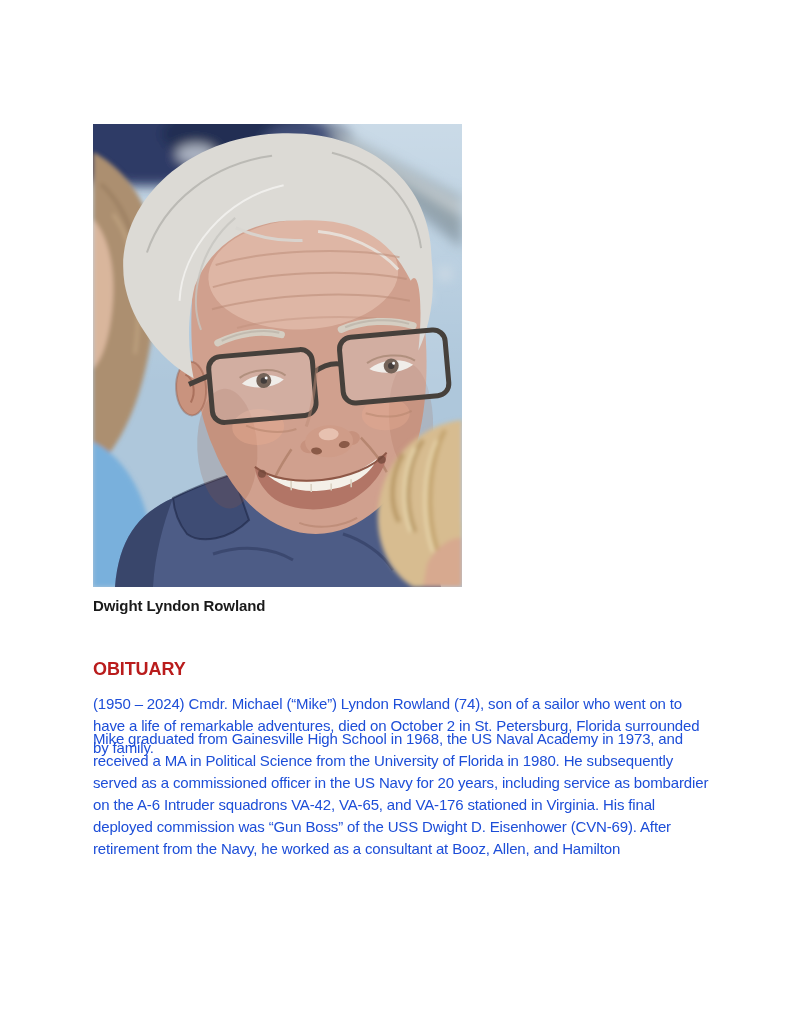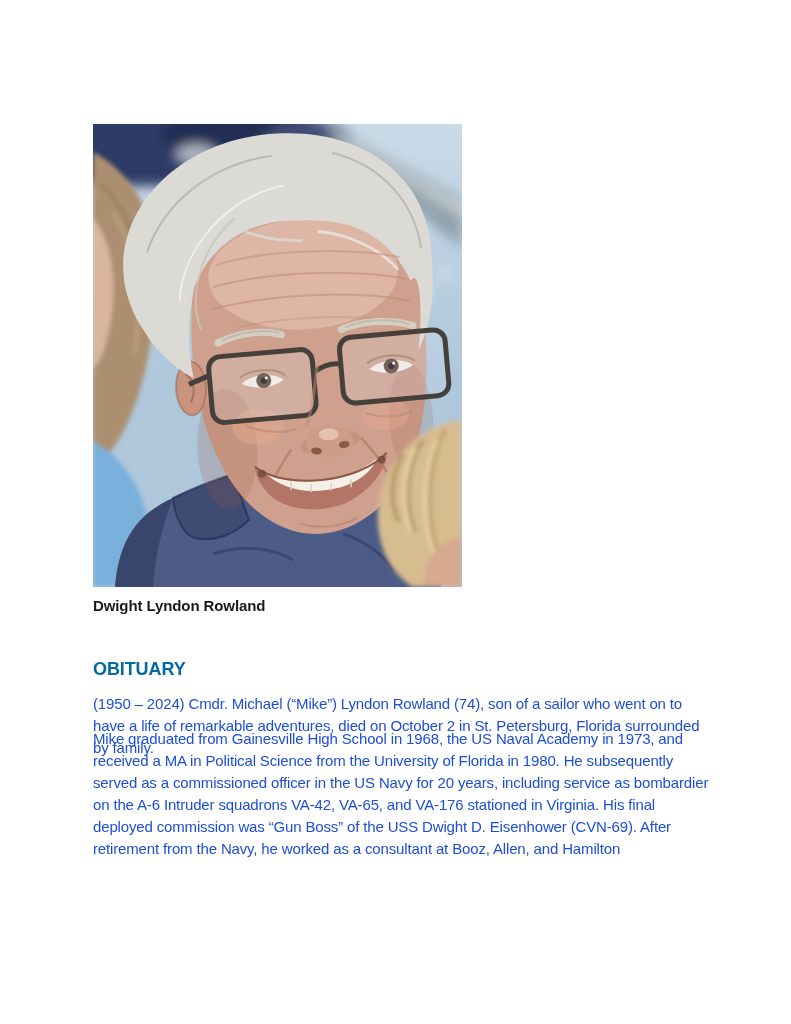--- a/index.html
+++ b/index.html
@@ -20,21 +20,21 @@
   .caption {
     position:absolute; left:93px; top:597px;
     margin:0;
     font-size:15px; font-weight:700; letter-spacing:-0.1px;
     color:#1a1a1a;
   }
   .heading {
     position:absolute; left:93px; top:659px;
     margin:0;
     font-size:18px; font-weight:700; letter-spacing:-0.1px;
-    color:#0369a1;
+    color:#b91c1c;
   }
   .body-para {
     position:absolute; left:93px;
     width:622px;
     margin:0;
     font-size:15px; line-height:22px; letter-spacing:-0.15px;
     color:#1d4ed8;
   }
   .p1 { top:693px; }
   .p2 { top:728px; }

